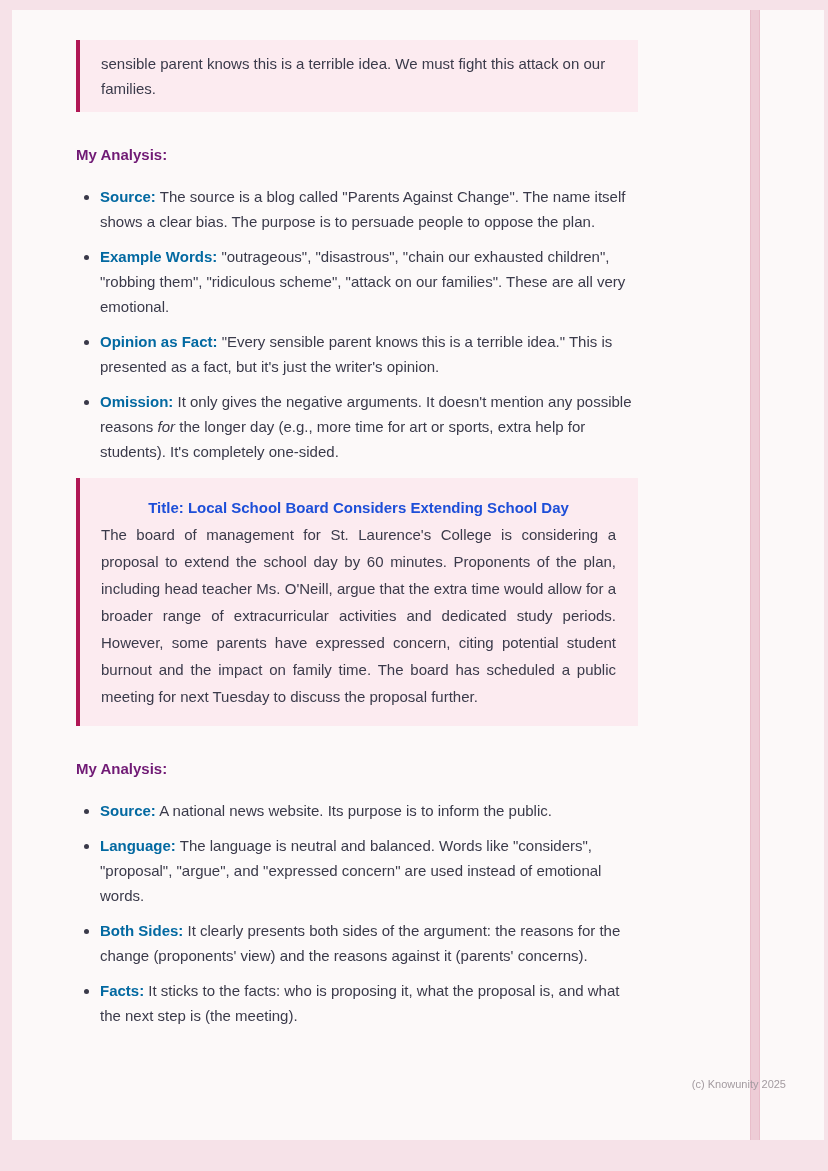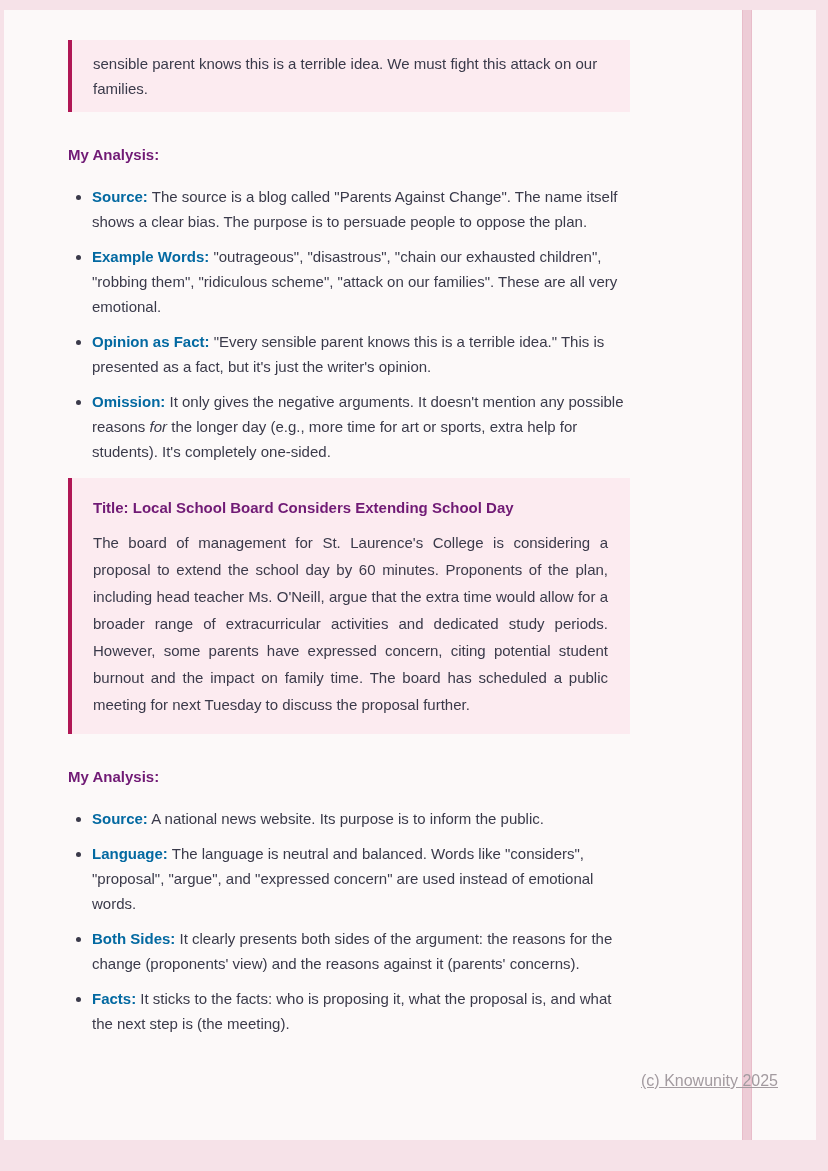--- a/index.html
+++ b/index.html
@@ -5,21 +5,21 @@
   * { margin: 0; padding: 0; box-sizing: border-box; }
   html, body { width: 828px; height: 1171px; }
   body {
     background: #f6e2e8;
     font-family: "Liberation Sans", sans-serif;
     position: relative;
     overflow: hidden;
   }
   .page {
     position: absolute;
-    left: 4px; top: 10px;
+    left: 12px; top: 10px;
     width: 812px; height: 1130px;
     background: #fcf9f9;
   }
   .edge-stripe {
     position: absolute;
     left: 738px; top: 0;
     width: 10px; height: 100%;
     background: #edccd6;
     border-left: 1px solid #e8bdca;
     border-right: 1px solid #e8bdca;
@@ -34,21 +34,21 @@
     width: 562px;
     background: #fcebf0;
     border-left: 4px solid #b01755;
     padding: 11px 22px 11px 21px;
     font-size: 15px;
     line-height: 25px;
     color: #3a3a4a;
   }
   .q1 { margin-bottom: 34px; }
   .q2 { margin-bottom: 34px; line-height: 27px; padding: 16px 22px 16px 21px; }
-  .q2 .qt { font-weight: bold; color: #701a75; margin-bottom: 8px; }
+  .q2 .qt { font-weight: bold; color: #1d4ed8; margin-bottom: 0px; text-align: center; }
   .q2 .qb { text-align: justify; }
   h3 {
     font-size: 15px;
     font-weight: bold;
     color: #701a75;
     margin-bottom: 21px;
   }
   h3.ex { margin-top: 28px; margin-bottom: 22px; }
   ul {
     list-style: disc;
@@ -61,24 +61,23 @@
     line-height: 25px;
     margin-bottom: 10px;
     color: #3a3a4a;
   }
   li b { color: #0369a1; }
   li em { }
   .footer {
     position: absolute;
     right: 38px;
     bottom: 50px;
-    font-size: 16px;
+    font-size: 11px;
     color: #a39ba0;
     z-index: 2;
-    text-decoration: underline;
   }
 </style>
 </head>
 <body>
 
 <div class="page">
   <div class="edge-stripe"></div>
 
   <div class="content">
 

